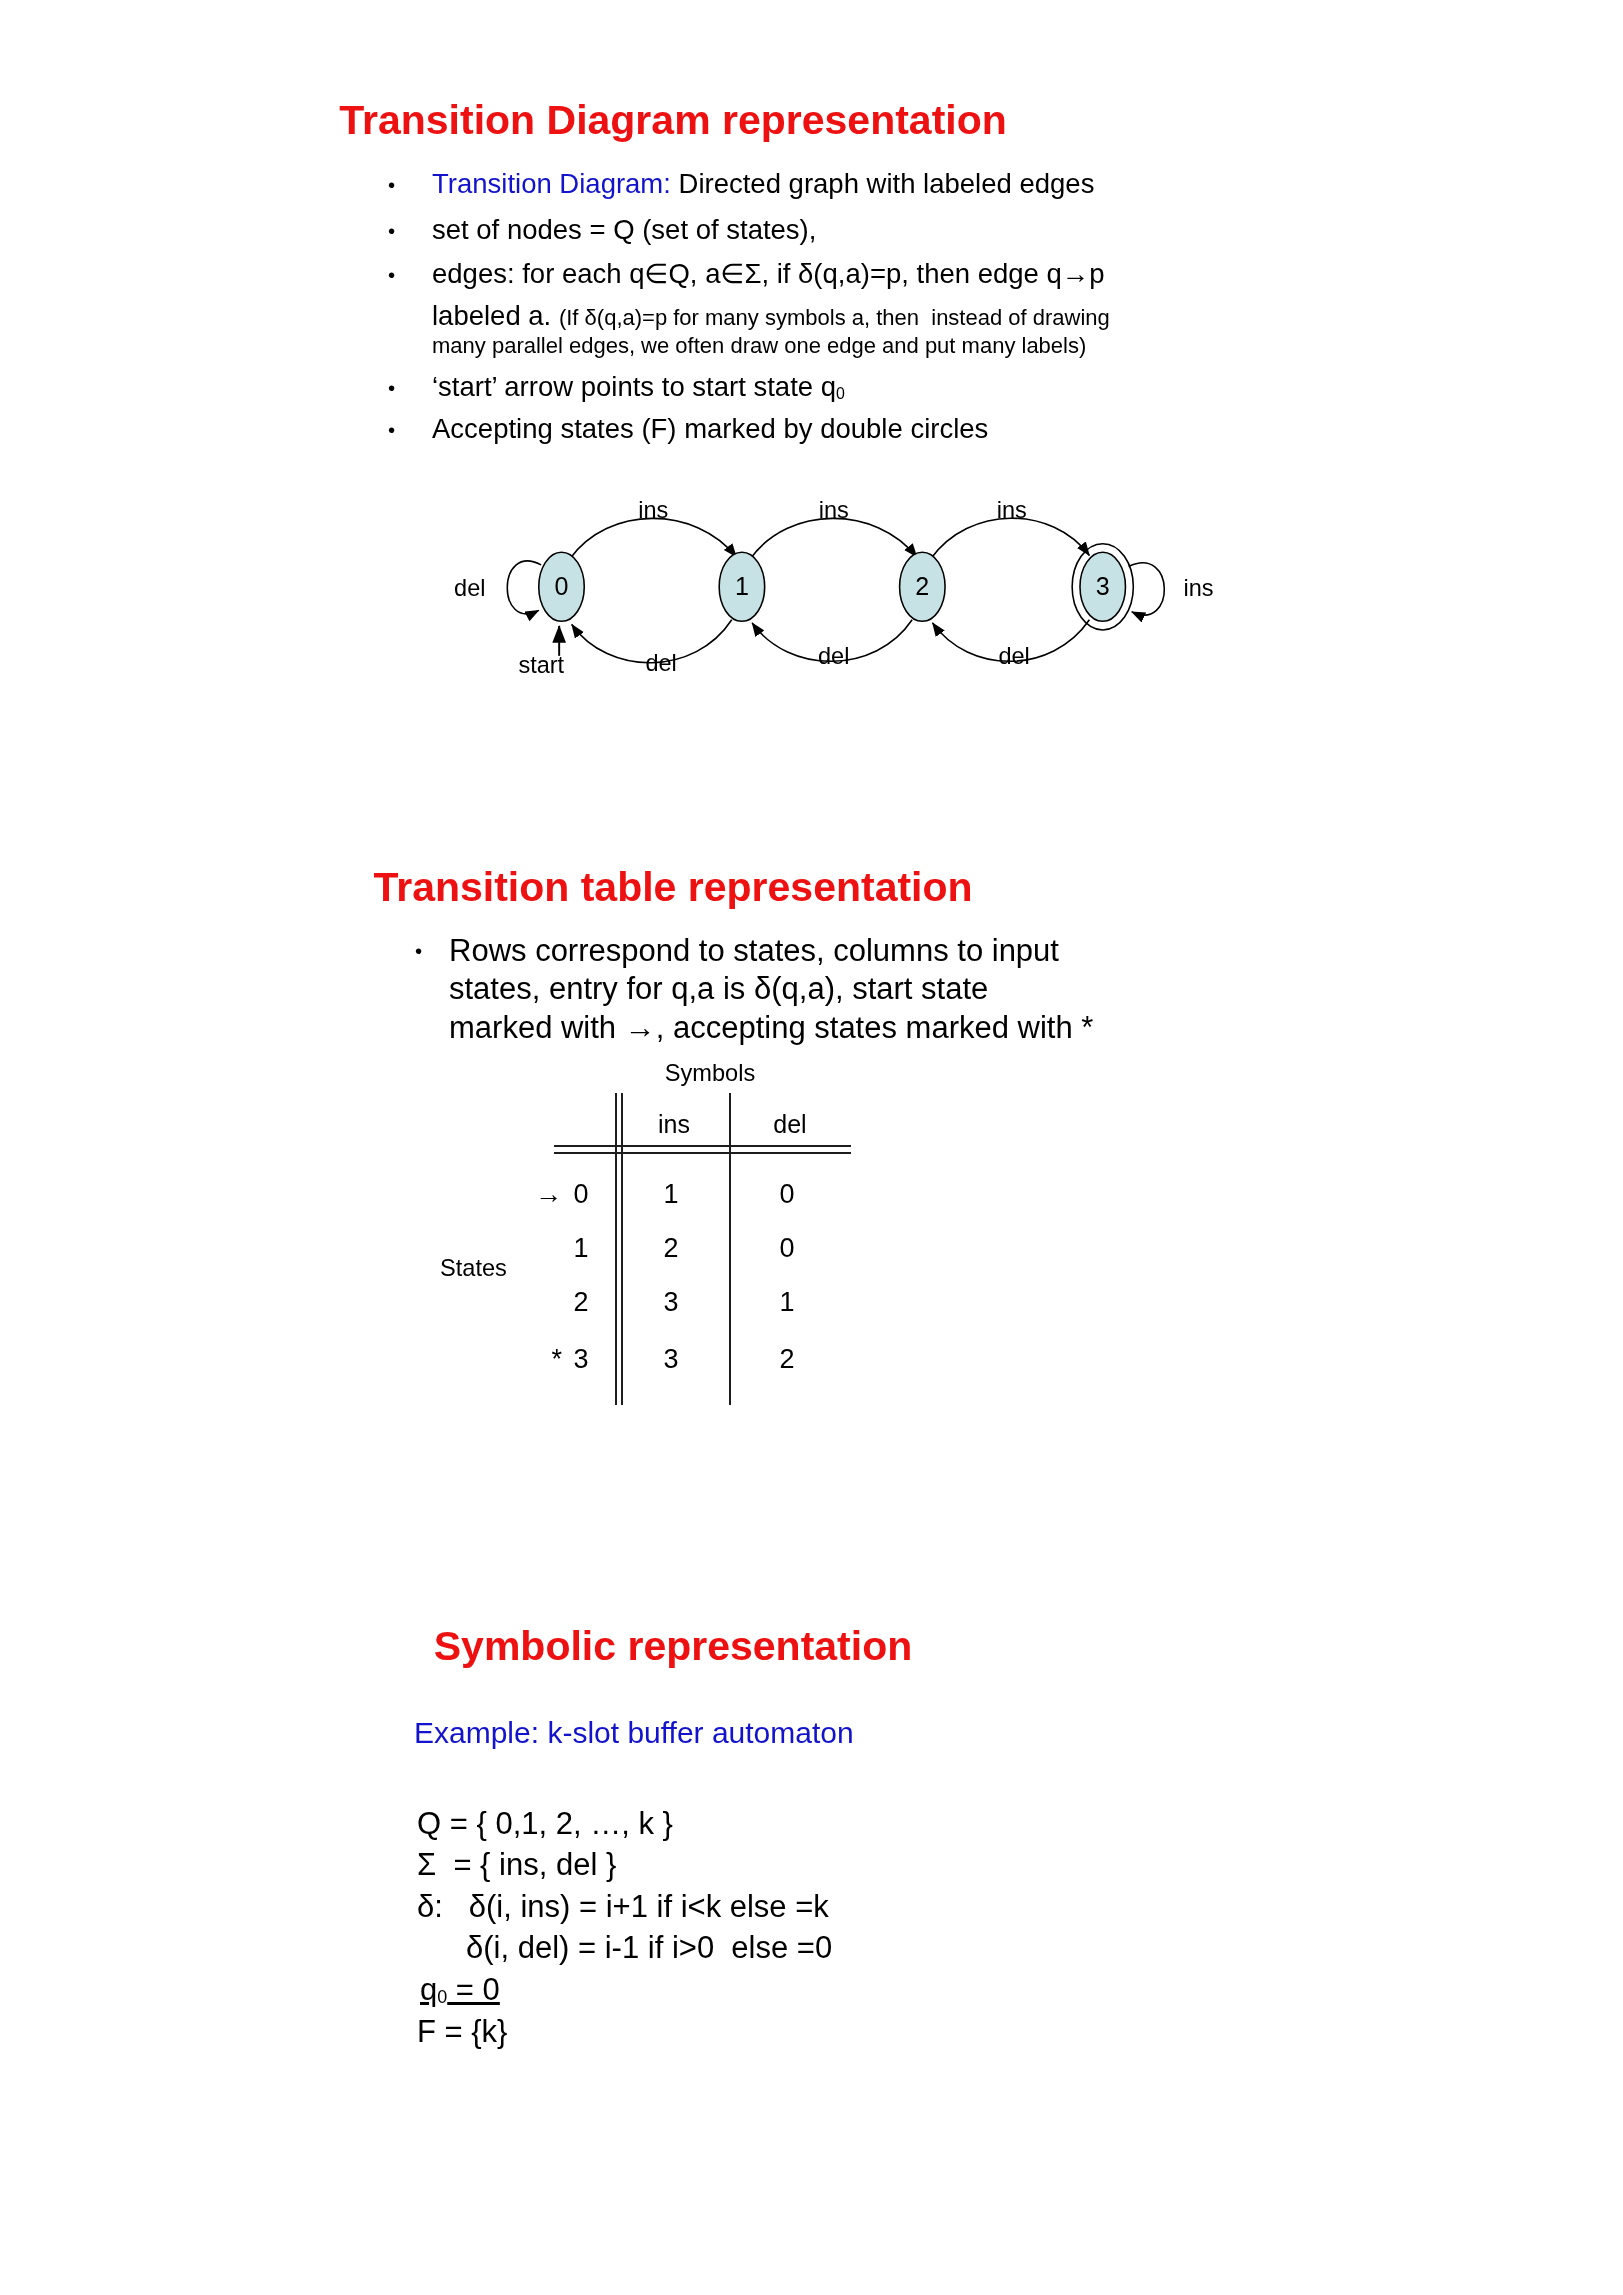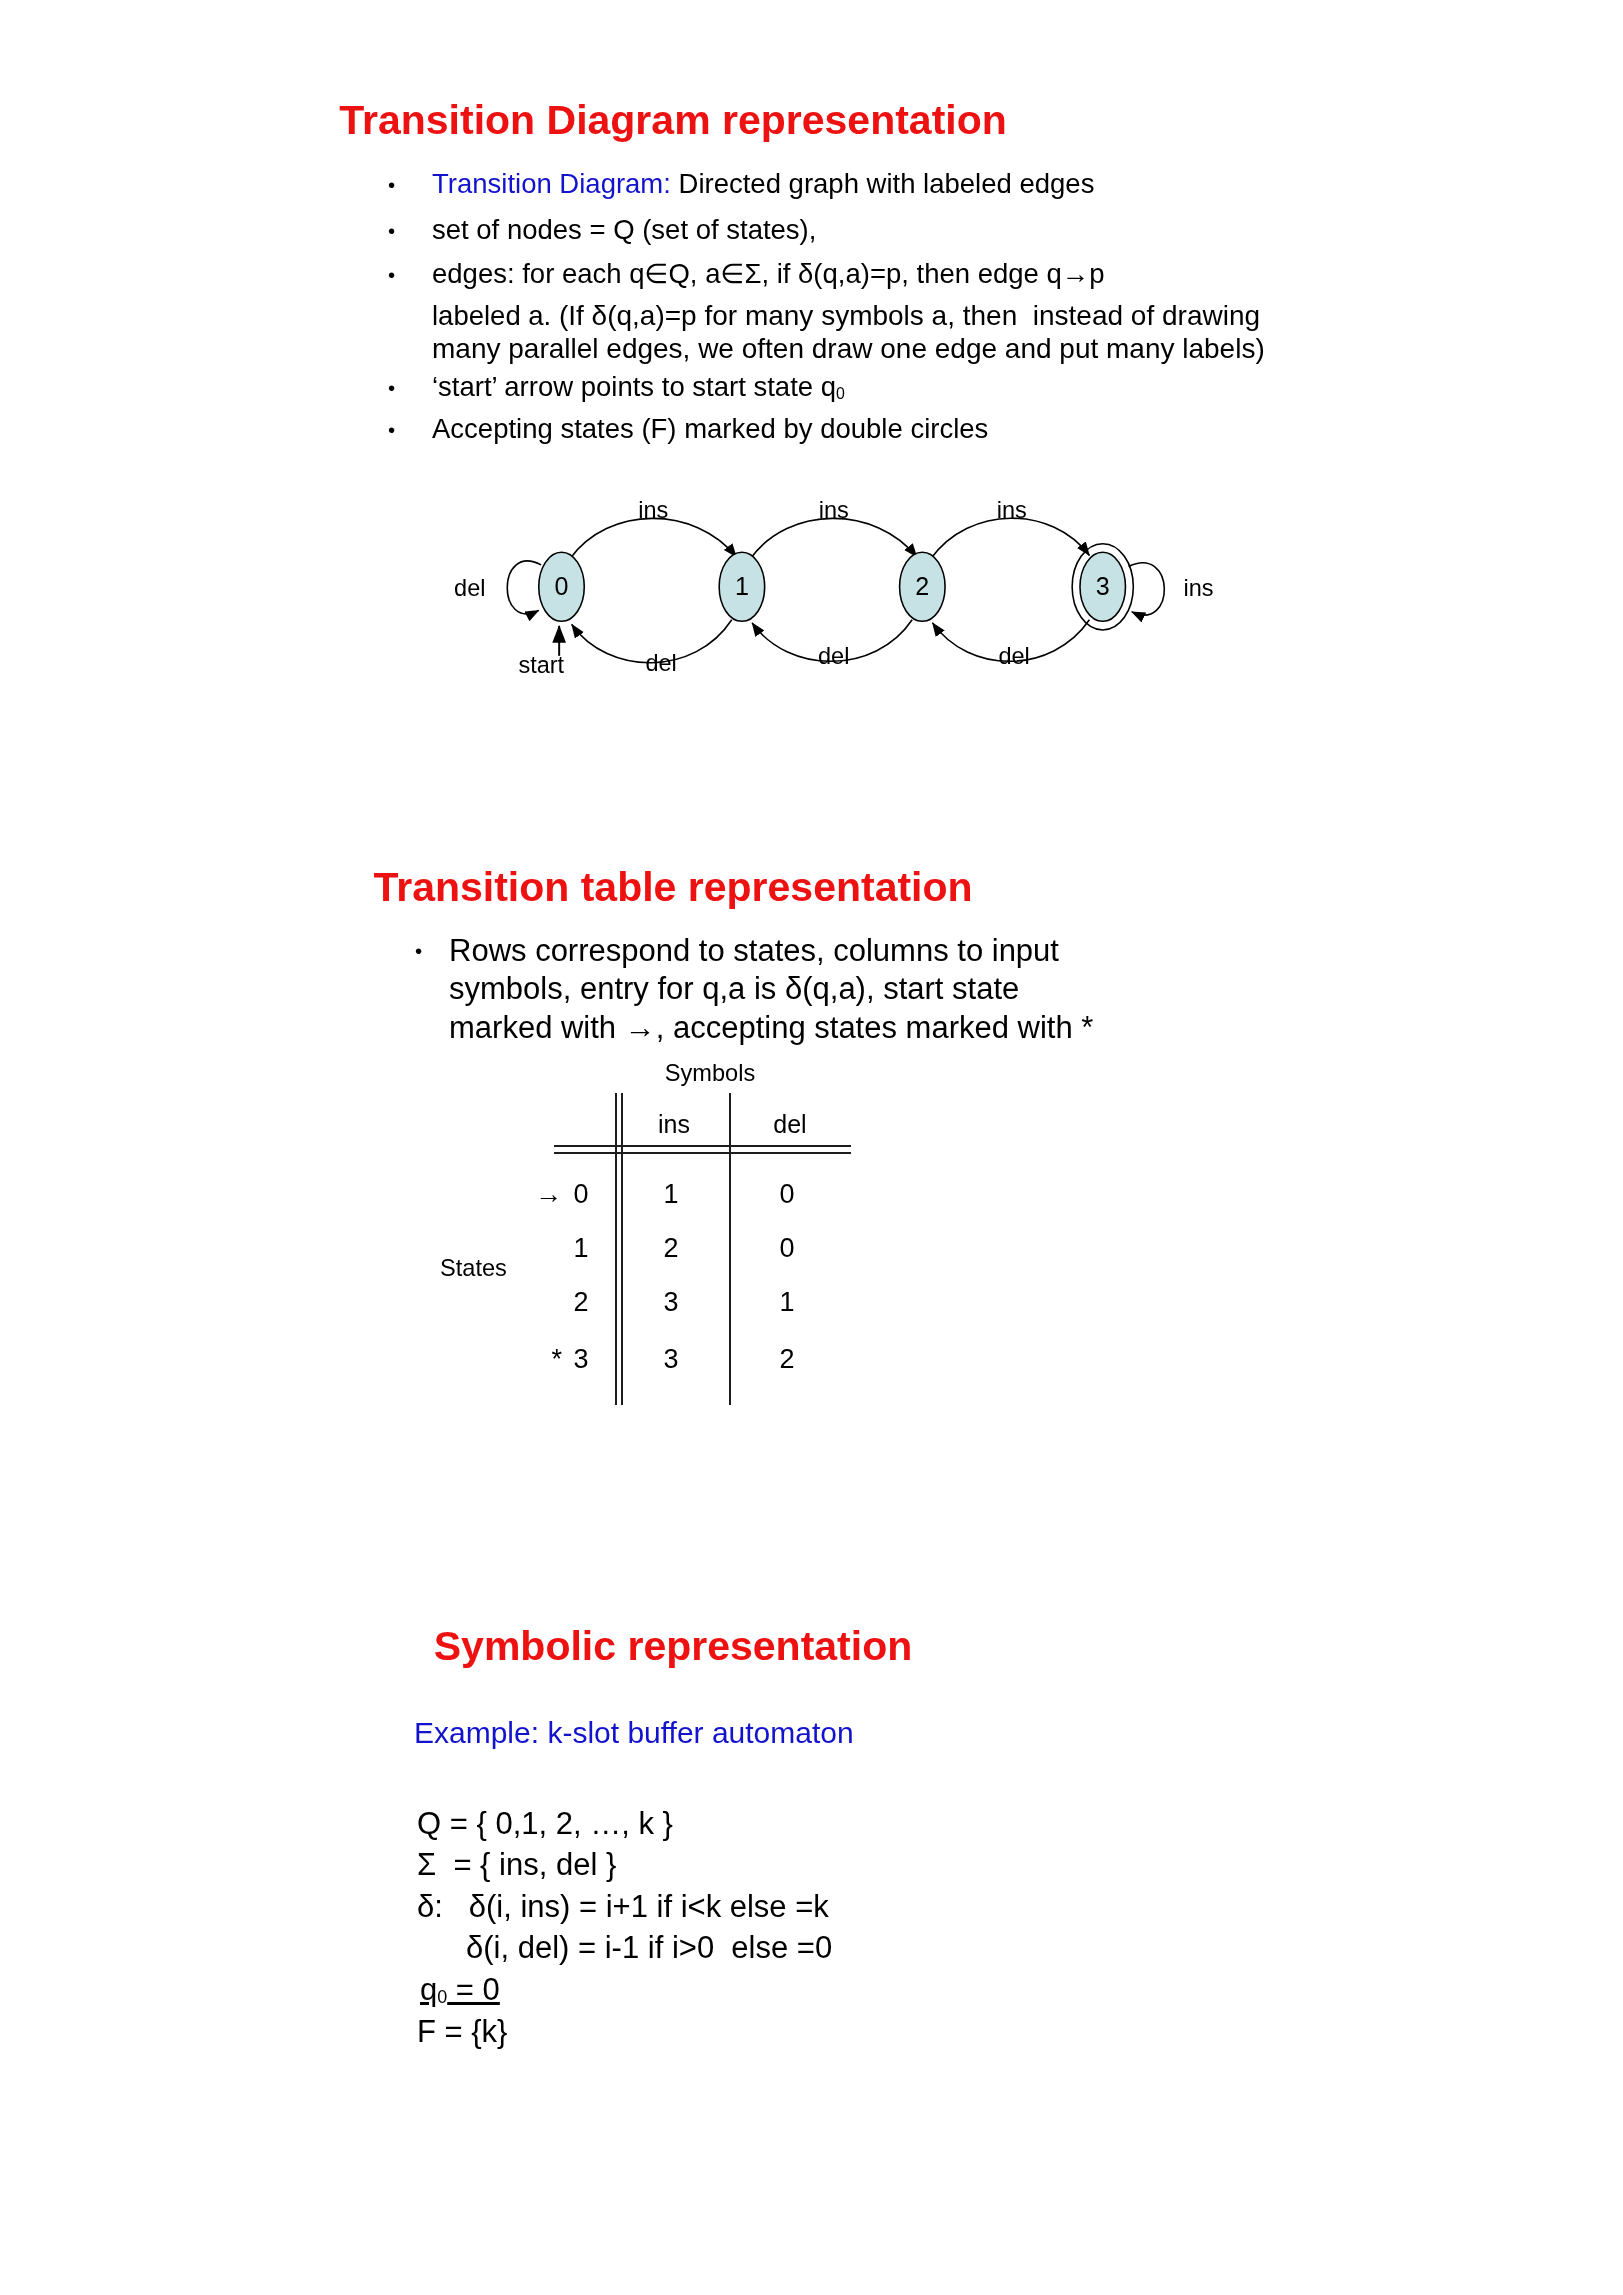--- a/index.html
+++ b/index.html
@@ -5,21 +5,21 @@
   html,body { margin:0; padding:0; background:#ffffff; }
   .page {
     position:relative; width:1623px; height:2295px; background:#ffffff;
     font-family:"Liberation Sans","DejaVu Sans",sans-serif; color:#000;
     overflow:hidden;
   }
   .abs { position:absolute; }
   .title { width:1346px; text-align:center; font-size:41px; font-weight:700; color:#ee1111; letter-spacing:0px; }
   .b-dot { position:absolute; font-size:20.4px; }
   .line1 { font-size:27.5px; white-space:pre; }
-  .small-note { font-size:28px; }
+  .small-note { font-size:22px; }
   .blue { color:#1313cd; }
   .s2line { font-size:31px; white-space:pre; }
   .symline { font-size:31px; white-space:pre; }
   .sub0 { font-size:0.58em; vertical-align:-0.18em; }
   .tbl-label { font-size:23.6px; }
   .tbl-head { font-size:25px; }
   .tbl-cell { font-size:27px; position:absolute; transform:translateX(-50%); }
   .tbl-marker { font-size:27px; position:absolute; transform:translateX(-100%); }
   .vrule { position:absolute; width:1.6px; background:#1d1d1d; }
   .hrule { position:absolute; height:1.6px; background:#1d1d1d; }
@@ -88,21 +88,21 @@
     <text x="752" y="238" font-size="30" text-anchor="middle">del</text>
     <text x="58" y="152" font-size="30" text-anchor="middle">del</text>
     <text x="968" y="152" font-size="30" text-anchor="start">ins</text>
     <text x="120" y="250" font-size="30" text-anchor="start">start</text>
   </svg>
 
   <div class="abs title" style="top:864px; left:0;">Transition table representation</div>
 
   <span class="b-dot" style="left:415px; top:940px;">•</span>
   <div class="abs s2line" style="left:449px; top:933px;">Rows correspond to states, columns to input</div>
-  <div class="abs s2line" style="left:449px; top:971px;">symbols, entry for q,a is δ(q,a), start state</div>
+  <div class="abs s2line" style="left:449px; top:971px;">states, entry for q,a is δ(q,a), start state</div>
   <div class="abs s2line" style="left:449px; top:1010px;">marked with →, accepting states marked with *</div>
 
   <div class="abs tbl-label" style="left:710px; top:1060px; transform:translateX(-50%);">Symbols</div>
   <div class="abs tbl-label" style="left:440px; top:1255px;">States</div>
 
   <div class="vrule" style="left:615px; top:1093px; height:312px;"></div>
   <div class="vrule" style="left:621px; top:1093px; height:312px;"></div>
   <div class="vrule" style="left:729px; top:1093px; height:312px;"></div>
   <div class="hrule" style="left:554px; top:1145px; width:297px;"></div>
   <div class="hrule" style="left:554px; top:1152px; width:297px;"></div>

